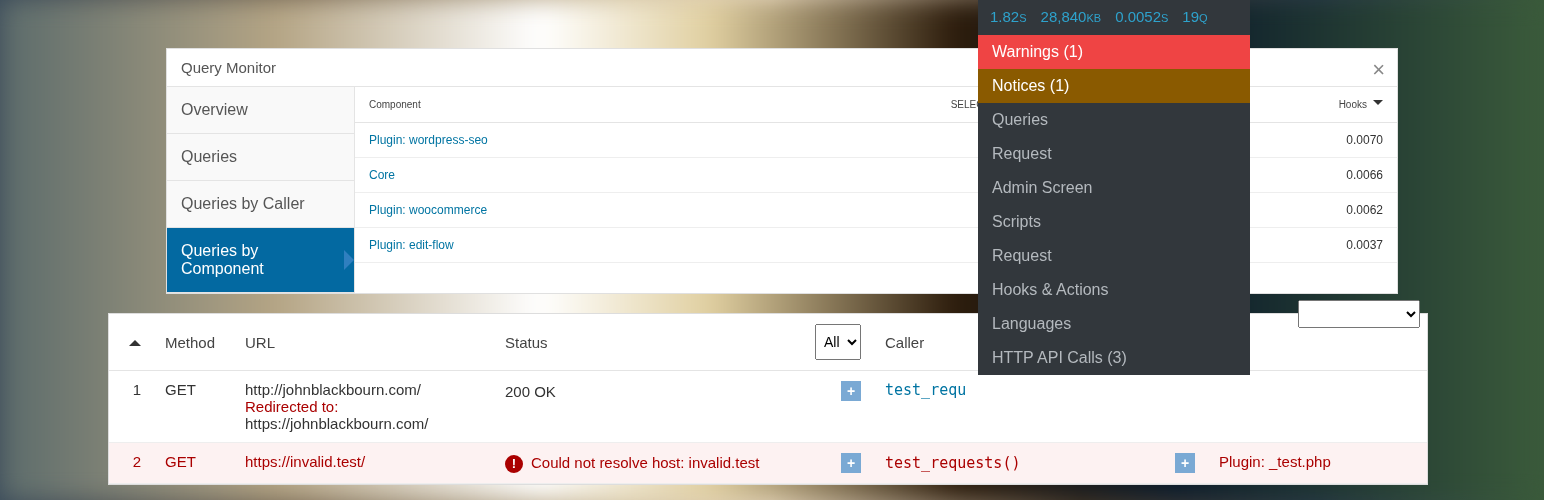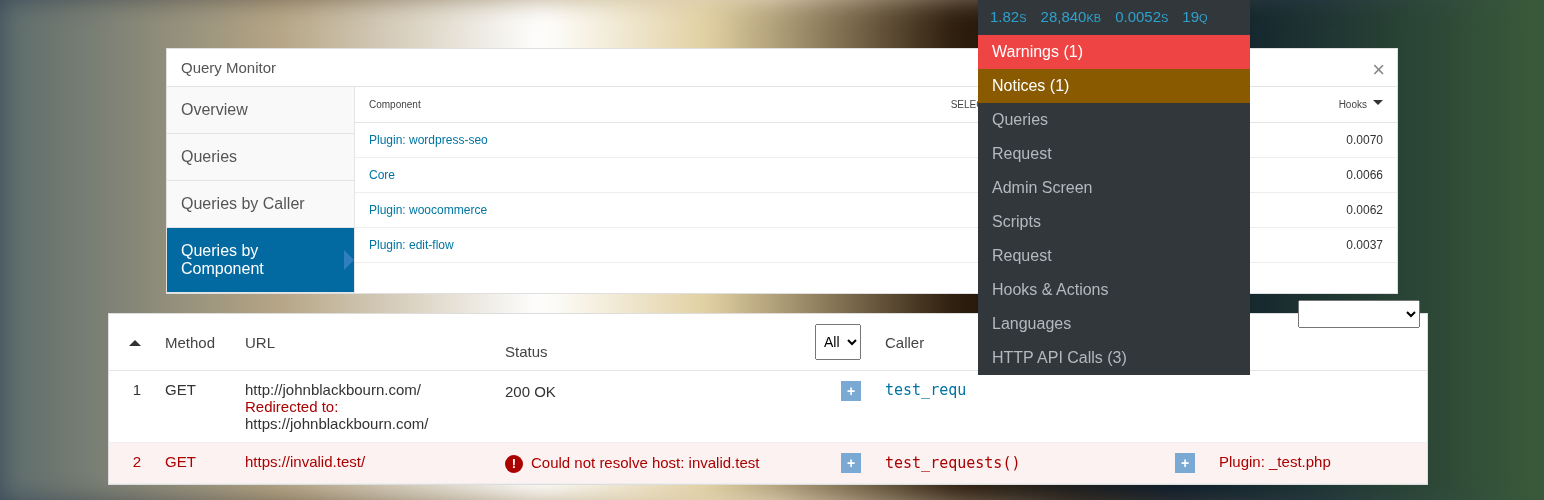--- a/index.html
+++ b/index.html
@@ -183,21 +183,21 @@
     line-height: 18px;
     font-weight: bold;
     font-size: 13px;
     margin-right: 8px;
   }
   select.filt {
     font-size: 14px;
     padding: 8px 4px;
     float: right;
   }
-  .status-cell-wrap { display:flex; justify-content:space-between; align-items:flex-end; }
+  .status-cell-wrap { display:flex; justify-content:space-between; align-items:center; }
   .caller-cell-wrap { display:flex; justify-content:space-between; align-items:center; gap:20px;}
   .extra-select {
     position:absolute; top:300px; left:1298px; width:122px; z-index:4;
   }
   .extra-select select { width:100%; font-size:14px; padding:4px; }
 </style>
 </head>
 <body>
 
 <div class="bg-blur"></div>

